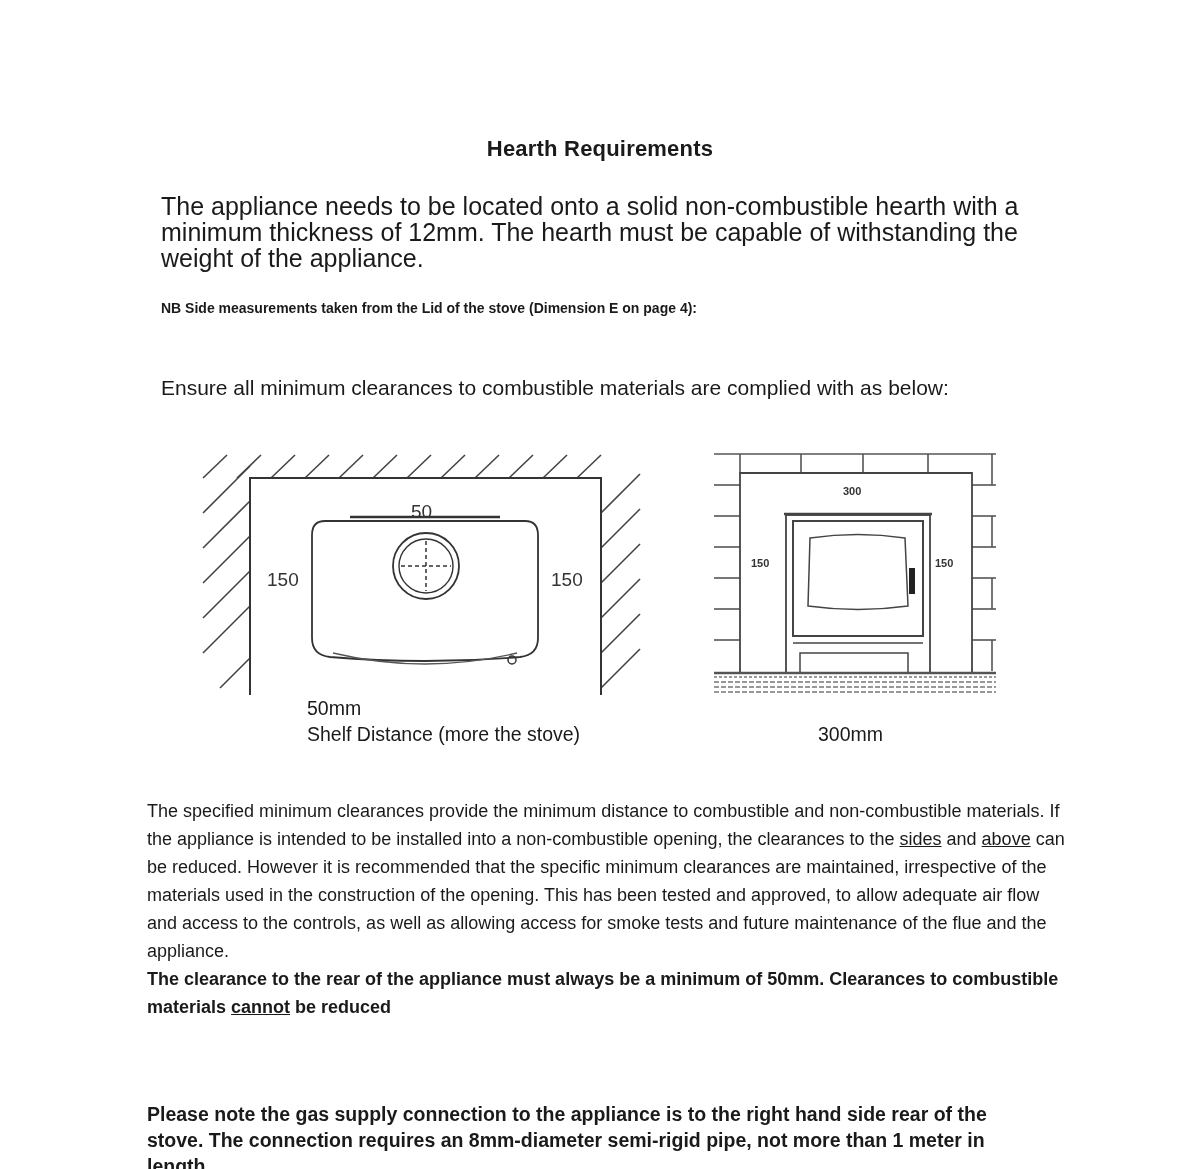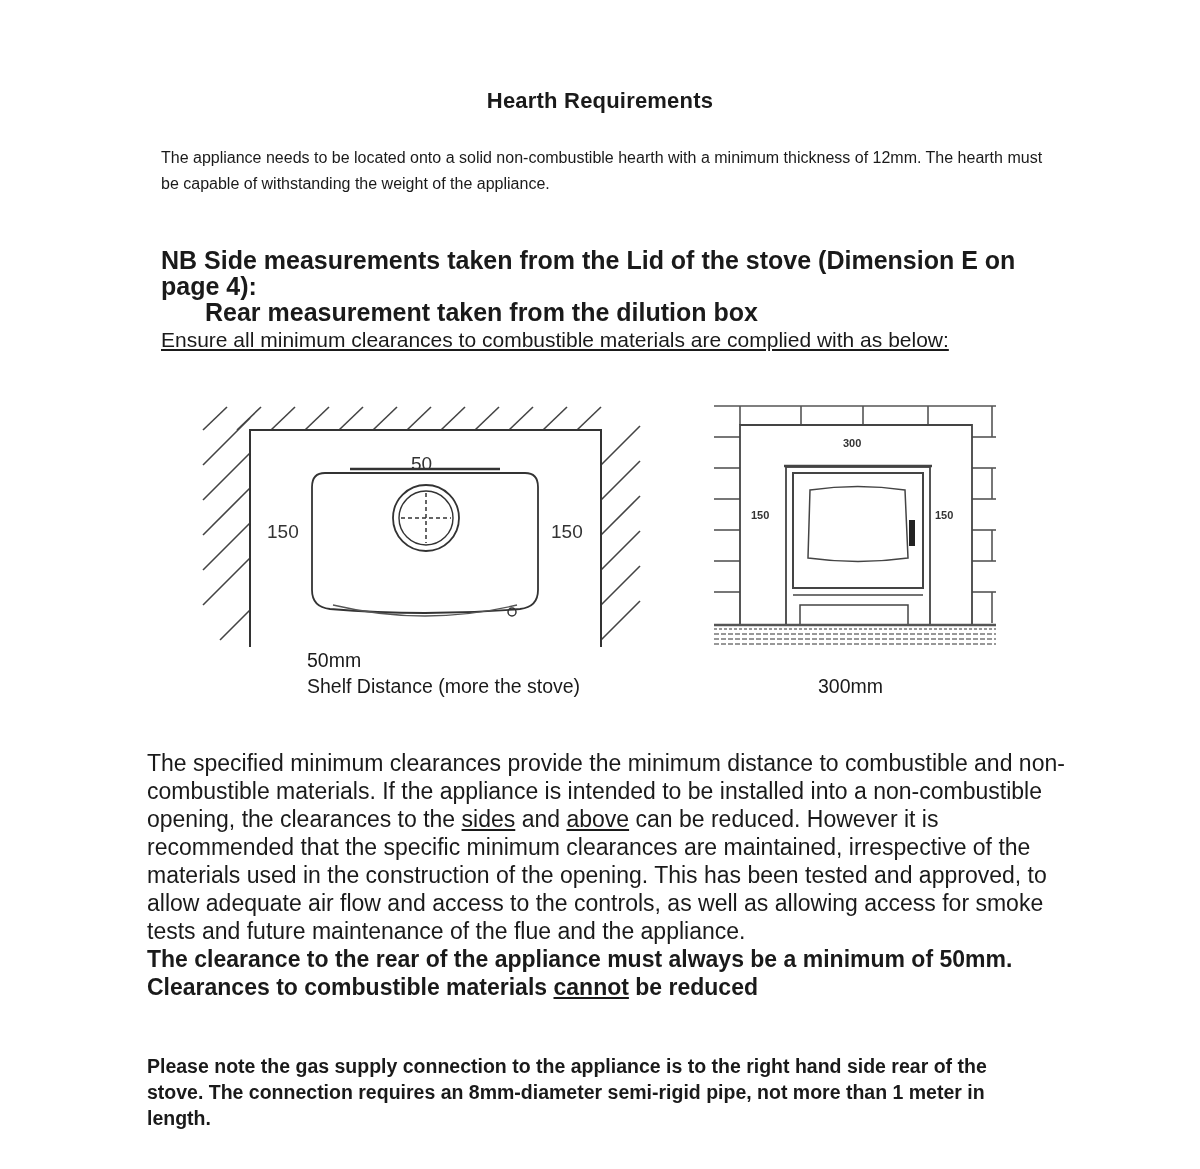--- a/index.html
+++ b/index.html
@@ -1,46 +1,45 @@
 <!DOCTYPE html>
 <html><head>
 <meta charset="utf-8">
 <style>
   html, body { margin: 0; padding: 0; background: #ffffff; }
   body { width: 1200px; height: 1169px; position: relative; overflow: hidden;
          font-family: "Liberation Sans", sans-serif; color: #1a1a1a; }
-  .abs { position: absolute; }
+  .abs { position: absolute; margin-top: 48px; }
   .title { left: 0; width: 1200px; top: 88px; text-align: center; font-weight: bold; font-size: 22px; letter-spacing: 0.2px; }
-  .para { font-size: 16px; line-height: 26px; }
+  .para { font-size: 25px; line-height: 26px; }
   .p1 { left: 161px; top: 145px; width: 900px; }
-  .nb { left: 161px; top: 247px; width: 900px; font-weight: bold; font-size: 25px; line-height: 26px; }
+  .nb { left: 161px; top: 247px; width: 900px; font-weight: bold; font-size: 14px; line-height: 26px; }
   .nb .indent { padding-left: 44px; display: block; }
-  .p2 { left: 161px; top: 326px; width: 880px; font-size: 21px; line-height: 27px; text-decoration: underline; }
+  .p2 { left: 161px; top: 326px; width: 880px; font-size: 21px; line-height: 27px; }
   .diag-left { left: 195px; top: 395px; width: 450px; height: 260px; }
   .diag-right { left: 700px; top: 395px; width: 310px; height: 260px; font-weight: bold; }
   .dim { position: absolute; font-size: 19px; color: #333; }
   .dim-small { position: absolute; font-size: 11px; color: #333; }
   .spec-table { left: 307px; top: 647px; font-size: 19.5px; line-height: 26px; }
   .spec-row { display: flex; }
   .spec-label { width: 511px; }
-  .p3 { left: 147px; top: 749px; width: 920px; font-size: 23px; line-height: 28px; }
+  .p3 { left: 147px; top: 749px; width: 920px; font-size: 18px; line-height: 28px; }
   .p3 u { text-decoration: underline; }
   .p3 .bold { font-weight: bold; }
   .p4 { left: 147px; top: 1053px; width: 900px; font-weight: bold; font-size: 19.5px; line-height: 26px; }
 </style>
 </head>
 <body>
 
 <div class="abs title">Hearth Requirements</div>
 
 <div class="abs para p1">The appliance needs to be located onto a solid non-combustible hearth with a minimum thickness of 12mm. The hearth must be capable of withstanding the weight of the appliance.</div>
 
 <div class="abs nb">
   <span>NB Side measurements taken from the Lid of the stove (Dimension E on page 4):</span>
-  <span class="indent">Rear measurement taken from the dilution box</span>
 </div>
 
 <div class="abs p2">Ensure all minimum clearances to combustible materials are complied with as below:</div>
 
 <div class="abs diag-left">
   <svg width="450" height="260" viewBox="0 0 450 260">
     <g stroke="#444" stroke-width="1.6" fill="none">
 
       <line x1="8" y1="35" x2="32" y2="12"></line>
         <line x1="42" y1="35" x2="66" y2="12"></line>

